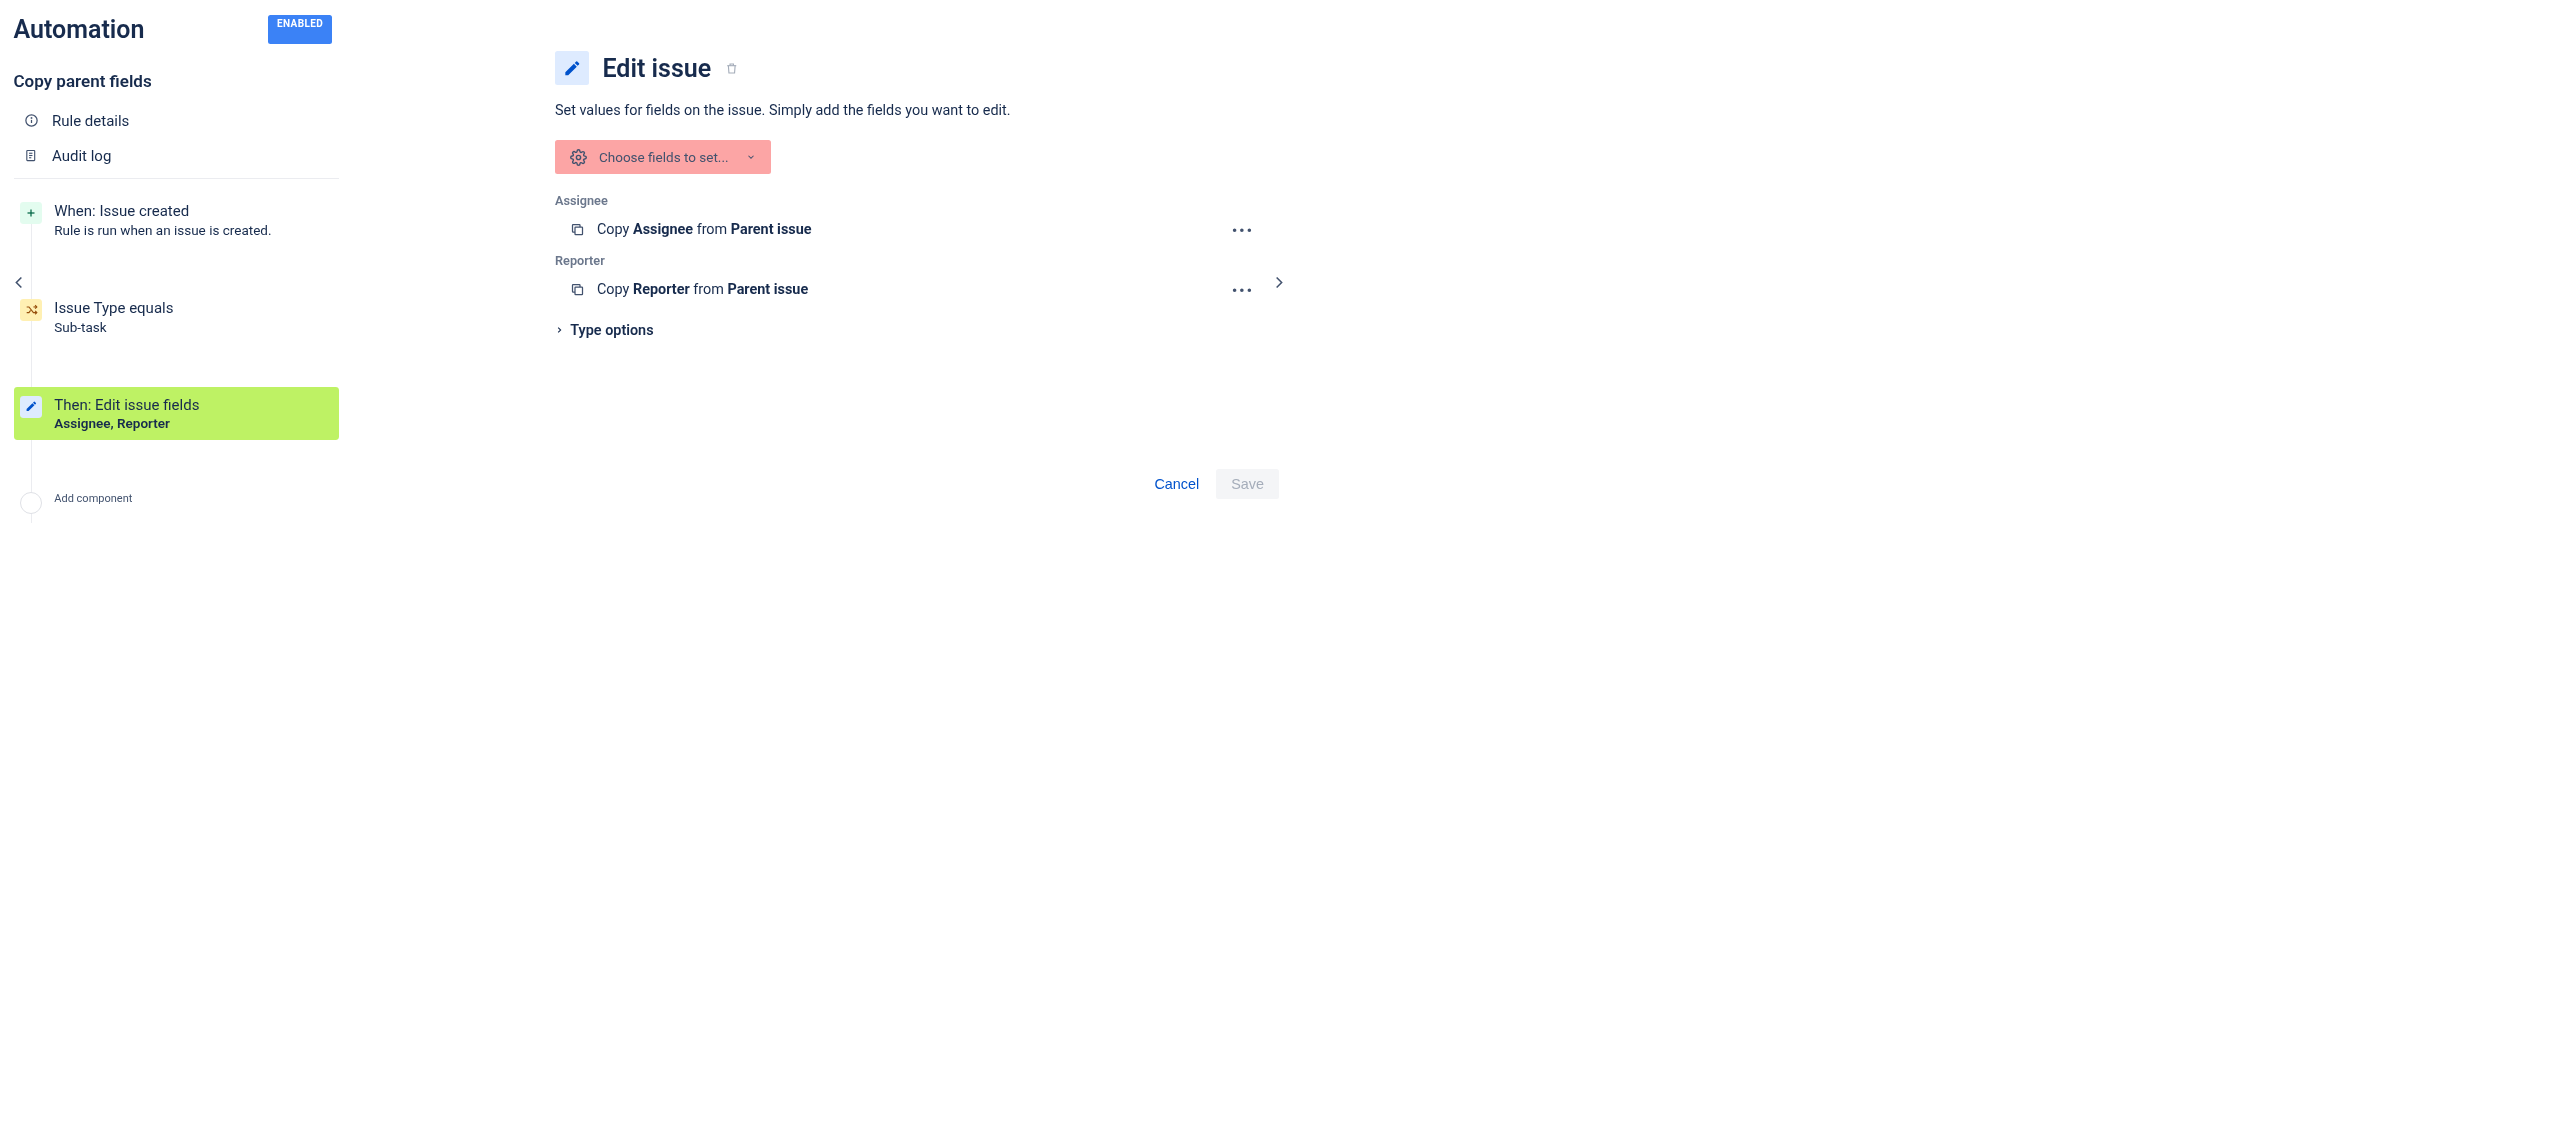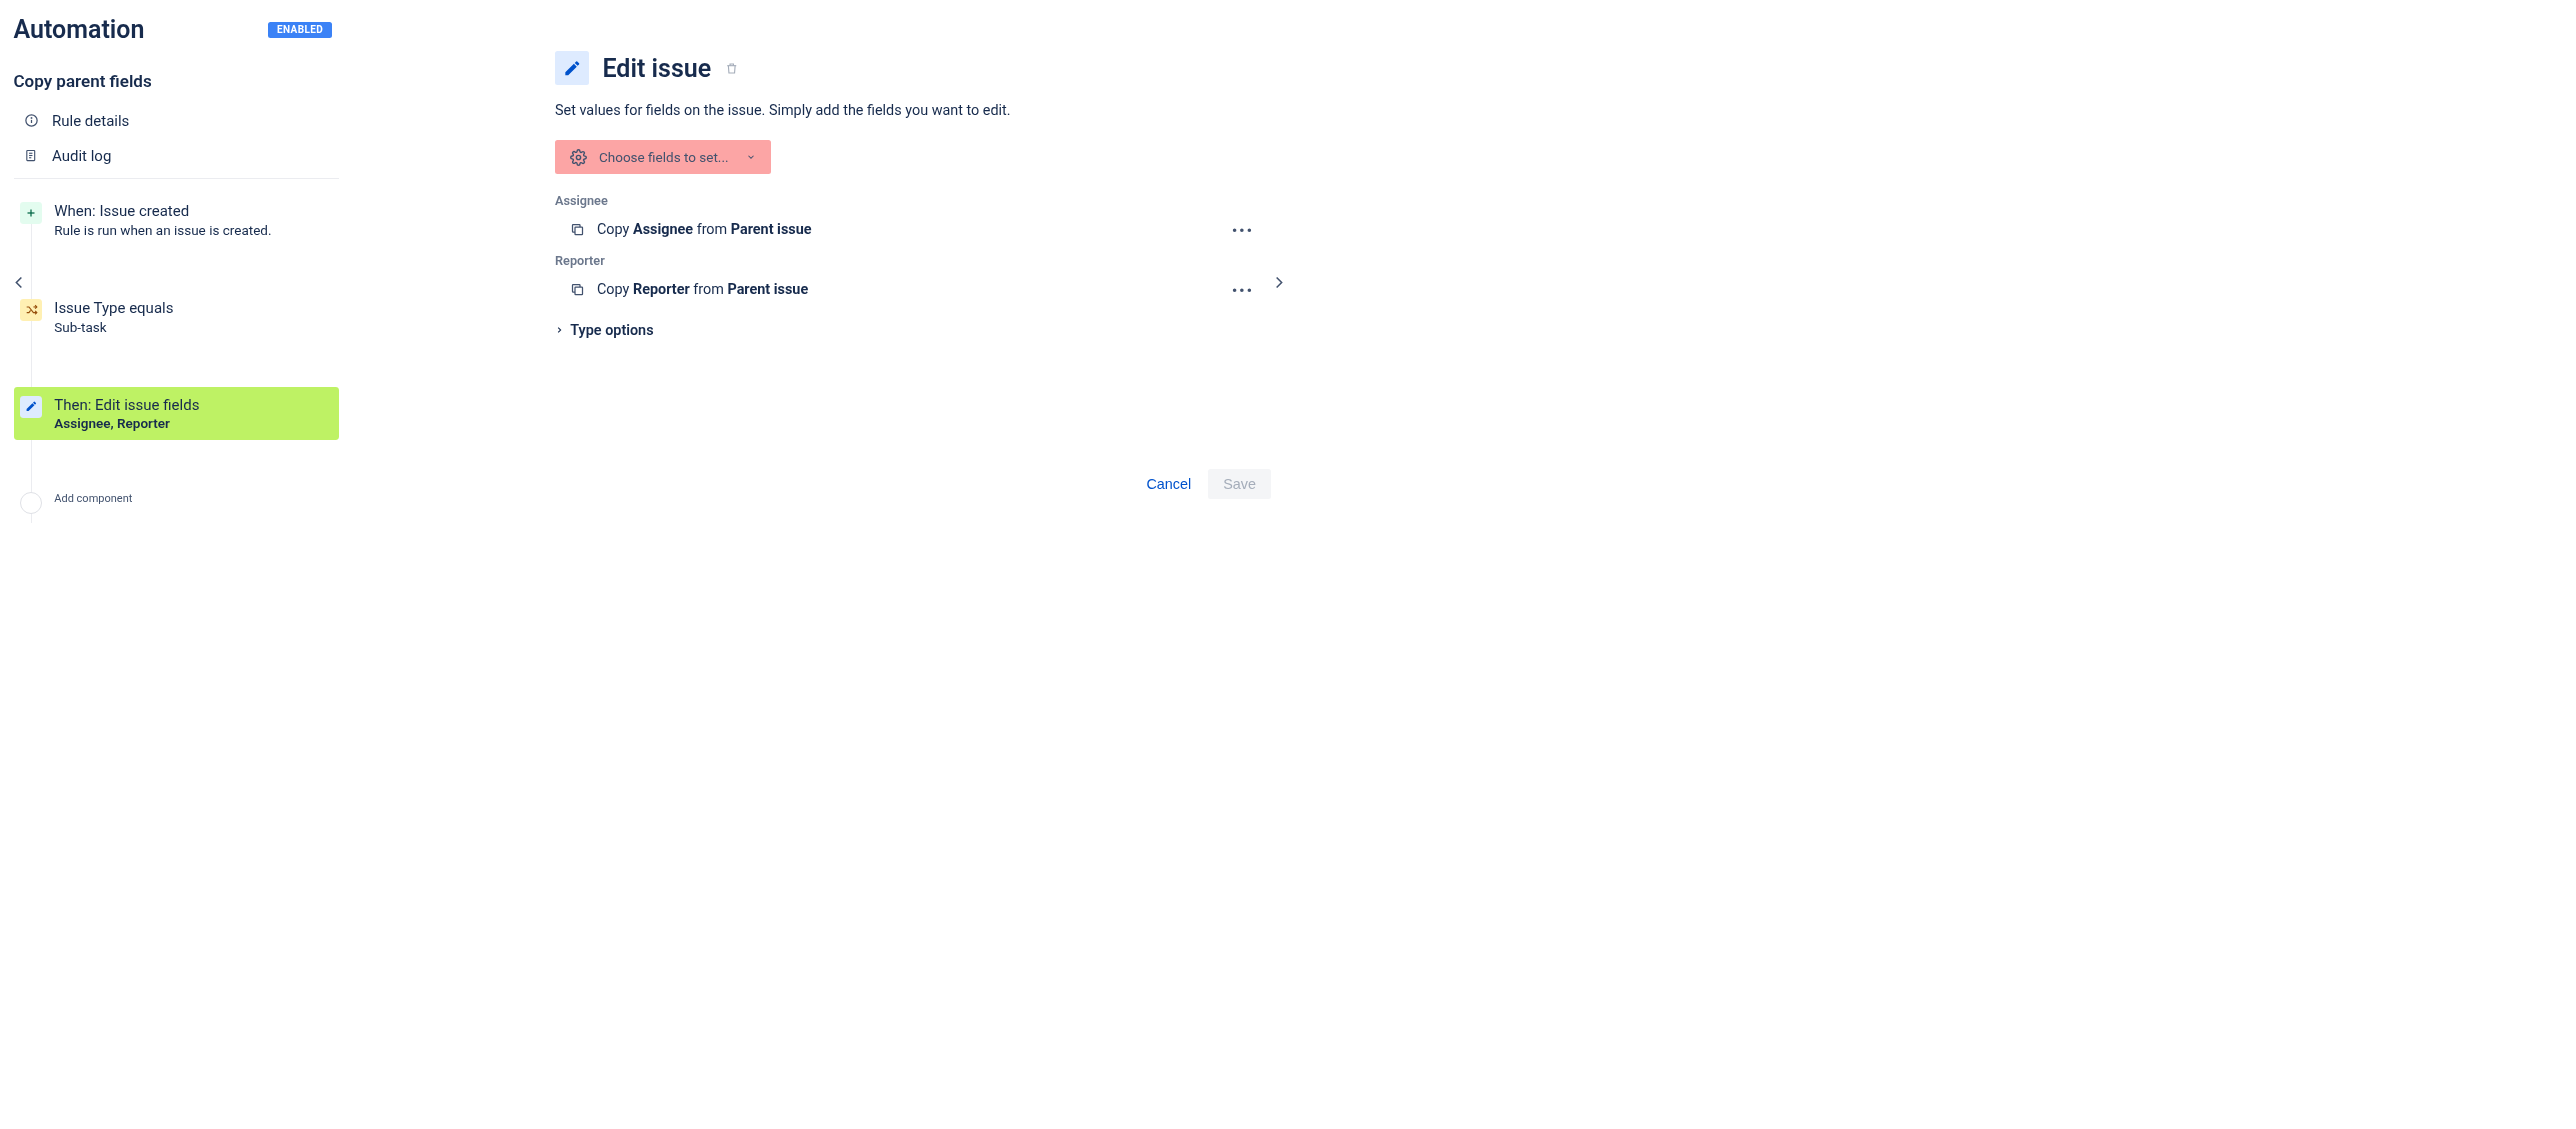--- a/index.html
+++ b/index.html
@@ -15,21 +15,20 @@
     height: 565px;
     position: relative;
   }
   .left {
     width: 347px;
     padding: 15px 8.5px 17px 13.5px;
     position: relative;
   }
   .header-row {
     display:flex;
-    align-items:center;
     justify-content:space-between;
     margin-bottom:27px;
     padding-right:6.8px;
   }
   .page-title {
     font-size: 25px;
     font-weight: 600;
     color:#172B4D;
   }
   .badge-enabled {
@@ -125,21 +124,21 @@
     display:flex;align-items:center;justify-content:space-between;
     padding:5px 0 13.5px 15px;font-size:14.4px;
   }
   .field-left { display:flex;align-items:center;gap:12px;}
   .copy-icon { width:15px;height:15px;color:#42526E;}
   .dots { color:#42526E;font-size:17px;letter-spacing:1.7px;cursor:pointer;}
   .more-options {
     display:flex;align-items:center;gap:6.8px;font-size:14.4px;font-weight:600;margin-top:8.5px;cursor:pointer;
   }
   .footer {
-    position:absolute;bottom:66px;right:17px;display:flex;gap:17px;align-items:center;
+    position:absolute;bottom:66px;right:9px;display:flex;gap:17px;align-items:center;
   }
   .btn-cancel { color:#0052CC;font-size:14.4px;font-weight:500;cursor:pointer;background:none;border:none;}
   .btn-save { background:#F4F5F7;color:#A5ADBA;font-size:14.4px;font-weight:500;padding:6.8px 15px;border-radius:2.5px;border:none;cursor:not-allowed;}
   .nav-prev,.nav-next {
     position:absolute;top:270px;font-size:24px;color:#42526E;cursor:pointer;user-select:none;
   }
   .nav-prev { left:12px;}
   .nav-next { right:1.7px;}
   svg { display:block;}
 </style>

